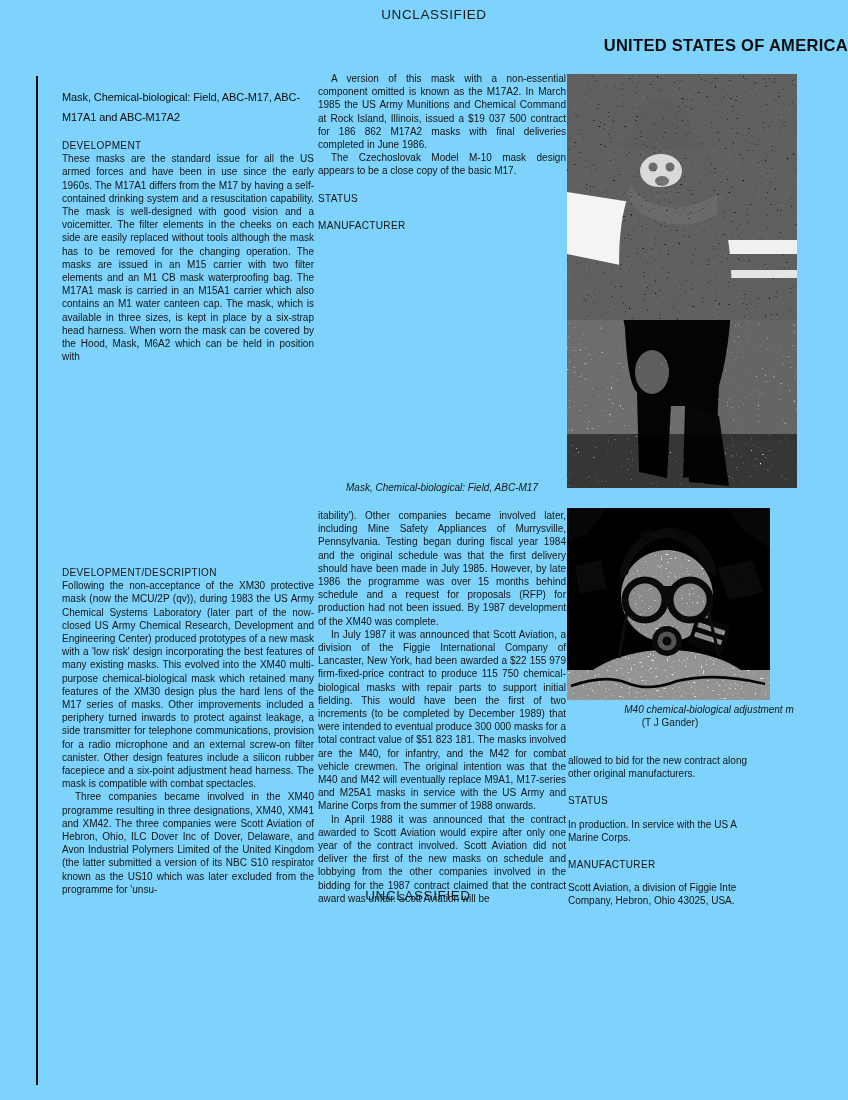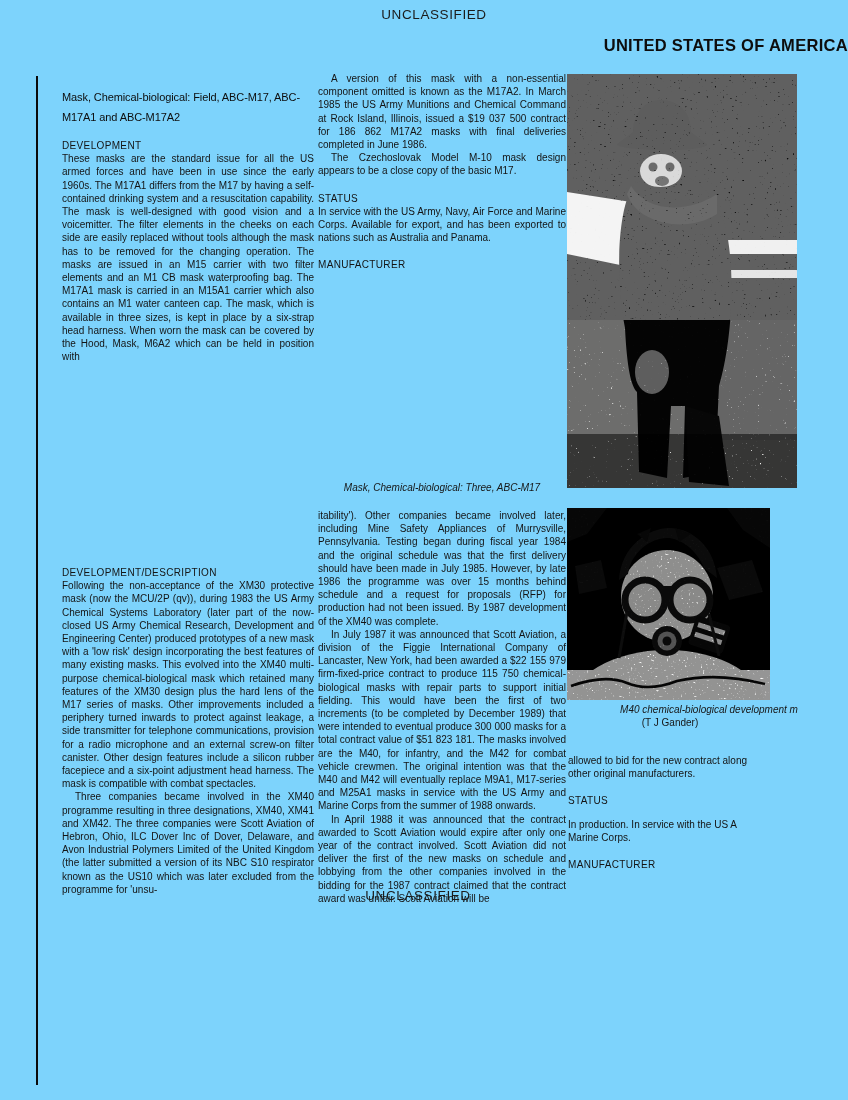--- a/index.html
+++ b/index.html
@@ -50,21 +50,20 @@
 
   <div class="abs col a1-col1">
     <div class="sec-head first">DEVELOPMENT</div>
     <p>These masks are the standard issue for all the US armed forces and have been in use since the early 1960s. The M17A1 differs from the M17 by having a self-contained drinking system and a resuscitation capability. The mask is well-designed with good vision and a voicemitter. The filter elements in the cheeks on each side are easily replaced without tools although the mask has to be removed for the changing operation. The masks are issued in an M15 carrier with two filter elements and an M1 CB mask waterproofing bag. The M17A1 mask is carried in an M15A1 carrier which also contains an M1 water canteen cap. The mask, which is available in three sizes, is kept in place by a six-strap head harness. When worn the mask can be covered by the Hood, Mask, M6A2 which can be held in position with</p>
   </div>
 
   <div class="abs col a1-col2">
     <p class="ind">A version of this mask with a non-essential component omitted is known as the M17A2. In March 1985 the US Army Munitions and Chemical Command at Rock Island, Illinois, issued a $19 037 500 contract for 186 862 M17A2 masks with final deliveries completed in June 1986.</p>
     <p class="ind">The Czechoslovak Model M-10 mask design appears to be a close copy of the basic M17.</p>
     <div class="sec-head">STATUS</div>
-    <p>In service with the US Army, Navy, Air Force and Marine Corps. Available for export, and has been exported to nations such as Australia and Panama.</p>
     <div class="sec-head">MANUFACTURER</div>
   </div>
 
   <svg class="abs photo photo1" viewBox="0 0 230 414" preserveAspectRatio="none" xmlns="http://www.w3.org/2000/svg">
     <defs>
       <filter id="p1whitegrain" x="0%" y="0%" width="100%" height="100%">
         <feTurbulence type="fractalNoise" baseFrequency="0.5" numOctaves="2" seed="4"></feTurbulence>
         <feColorMatrix type="matrix" values="0 0 0 0 1  0 0 0 0 1  0 0 0 0 1  2.6 2.6 2.6 0 -1.9"></feColorMatrix>
         <feComposite operator="in" in2="SourceGraphic"></feComposite>
       </filter>
@@ -89,21 +88,21 @@
     <path d="M70,106 C50,128 48,202 58,254 C60,294 64,312 70,318 L72,398 L100,404 L104,332 L118,332 L116,404 L148,398 L152,312 C164,272 170,200 158,150 C152,126 134,108 118,102 C102,118 84,114 70,106 Z" fill="#0a0a0a"></path>
     <ellipse cx="85" cy="298" rx="17" ry="22" fill="#d2d2d2"></ellipse>
     <polygon points="118,332 152,342 162,412 122,408" fill="#101010"></polygon>
     <path d="M60,120 C70,150 120,160 150,140 L150,120 C120,140 80,138 64,112 Z" fill="#1a1a1a"></path>
 
     <rect x="0" y="0" width="230" height="246" fill="#fff" filter="url(#p1whitegrain)" opacity="0.35"></rect>
     <rect x="0" y="246" width="230" height="168" fill="#000" filter="url(#p1blackgrain)" opacity="0.55"></rect>
     <rect x="0" y="360" width="230" height="54" fill="#000" filter="url(#p1blackgrain)" opacity="0.5"></rect>
   </svg>
 
-  <div class="abs caption caption1">Mask, Chemical-biological: Three, ABC-M17</div>
+  <div class="abs caption caption1">Mask, Chemical-biological: Field, ABC-M17</div>
 
 
   <div class="abs col a2-col1">
     <div class="sec-head first">DEVELOPMENT/DESCRIPTION</div>
     <p>Following the non-acceptance of the XM30 protective mask (now the MCU/2P (qv)), during 1983 the US Army Chemical Systems Laboratory (later part of the now-closed US Army Chemical Research, Development and Engineering Center) produced prototypes of a new mask with a 'low risk' design incorporating the best features of many existing masks. This evolved into the XM40 multi-purpose chemical-biological mask which retained many features of the XM30 design plus the hard lens of the M17 series of masks. Other improvements included a periphery turned inwards to protect against leakage, a side transmitter for telephone communications, provision for a radio microphone and an external screw-on filter canister. Other design features include a silicon rubber facepiece and a six-point adjustment head harness. The mask is compatible with combat spectacles.</p>
     <p class="ind">Three companies became involved in the XM40 programme resulting in three designations, XM40, XM41 and XM42. The three companies were Scott Aviation of Hebron, Ohio, ILC Dover Inc of Dover, Delaware, and Avon Industrial Polymers Limited of the United Kingdom (the latter submitted a version of its NBC S10 respirator known as the US10 which was later excluded from the programme for 'unsu-</p>
   </div>
 
   <div class="abs col a2-col2">
     <p>itability'). Other companies became involved later, including Mine Safety Appliances of Murrysville, Pennsylvania. Testing began during fiscal year 1984 and the original schedule was that the first delivery should have been made in July 1985. However, by late 1986 the programme was over 15 months behind schedule and a request for proposals (RFP) for production had not been issued. By 1987 development of the XM40 was complete.</p>
@@ -147,27 +146,29 @@
     <g transform="rotate(18 142 128)">
       <rect x="124" y="112" width="36" height="30" rx="4" fill="#0d0d0d"></rect>
       <rect x="128" y="118" width="28" height="5" fill="#e8e8e8"></rect>
       <rect x="128" y="128" width="28" height="5" fill="#e8e8e8"></rect>
     </g>
     <path d="M60,104 L52,150" stroke="#161616" stroke-width="3" fill="none"></path>
     <path d="M142,106 L152,148" stroke="#161616" stroke-width="3" fill="none"></path>
     <rect x="0" y="0" width="203" height="192" fill="#000" filter="url(#p2grain)" opacity="0.4"></rect>
   </svg>
 
-  <div class="abs caption caption2">M40 chemical-biological development m</div>
+  <div class="abs caption caption2">M40 chemical-biological adjustment m</div>
   <div class="abs credit">(T J Gander)</div>
 
   <div class="abs a2-col3">
     <p class="prelines">allowed to bid for the new contract along
 other original manufacturers.</p>
     <div class="sec-head">STATUS</div>
     <p class="prelines">In production. In service with the US A
 Marine Corps.</p>
     <div class="sec-head">MANUFACTURER</div>
+    <p class="prelines">Scott Aviation, a division of Figgie Inte
+Company, Hebron, Ohio 43025, USA.</p>
   </div>
 
   <div class="abs classification bottom">UNCLASSIFIED</div>
 
 </div>
 
 </body></html>

